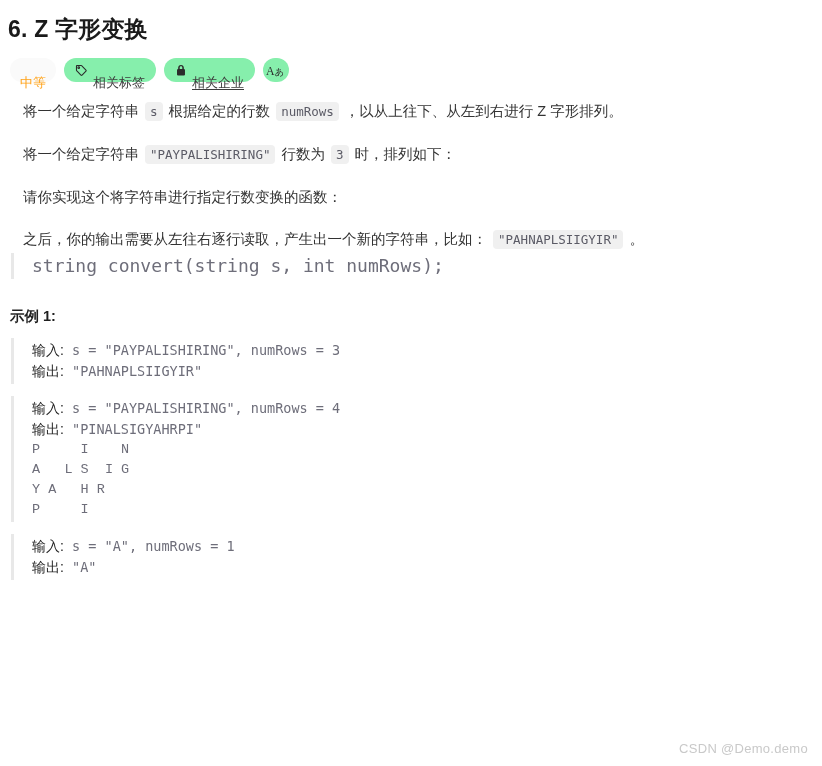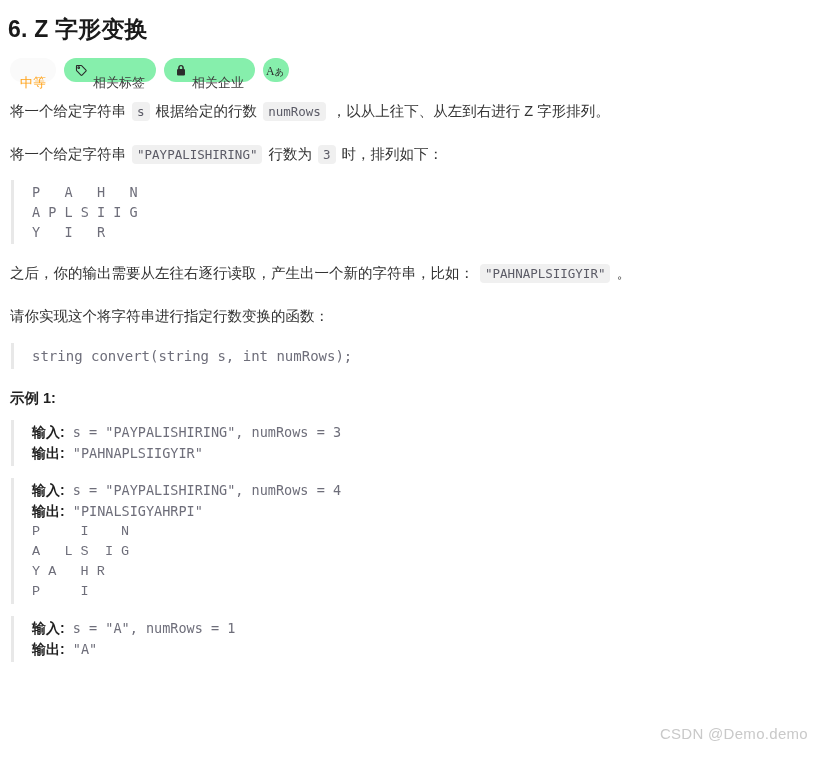--- a/index.html
+++ b/index.html
@@ -57,29 +57,29 @@
     color: #ffa116;
     background: #fafafa;
     padding: 0 10px;
   }
   .badge.icon-only {
     padding: 0;
     width: 26px;
     justify-content: center;
   }
   .badge .lbl { position: relative; top: 12px; }
-  .badge .lbl.underline { text-underline-offset: 2px; }
+  .badge .lbl.underline { text-decoration: underline; text-underline-offset: 2px; }
   .badge svg { display: block; }
 
   
   .para {
     font-size: 14.5px;
     line-height: 26px;
     color: #333333;
-    margin: 16px 0 0 4px;
+    margin: 16px 0 0 17px;
   }
   code.chip {
     font-family: "DejaVu Sans Mono", "Liberation Mono", monospace;
     font-size: 12.5px;
     background: #f0f0f0;
     color: #5b5b66;
     border-radius: 4px;
     padding: 2px 5px;
     margin: 0 2px;
     white-space: nowrap;
@@ -90,64 +90,64 @@
     border-left: 3px solid #e8e8e8;
     padding: 2px 0 2px 18px;
     margin: 12px 0 0 5px;
     font-family: "DejaVu Sans Mono", "Liberation Mono", monospace;
     font-size: 13.5px;
     line-height: 20px;
     color: #6e6e7a;
     white-space: pre;
   }
   .codeblock.sig {
-    font-size: 14px;
+    font-size: 18px;
     line-height: 22px;
-    margin-top: 14px;
+    margin-top: 0;
   }
 
   
   .ex-title {
     font-size: 14.5px;
     font-weight: bold;
     color: #1f1f1f;
-    margin: 20px 0 0 4px;
+    margin: 28px 0 0 4px;
   }
   .ex-body {
     border-left: 3px solid #e8e8e8;
     padding: 2px 0 2px 18px;
     margin: 12px 0 0 5px;
   }
   .ex-line {
     font-family: "DejaVu Sans Mono", "Liberation Mono", monospace;
     font-size: 13.5px;
     line-height: 21px;
     color: #6e6e7a;
     white-space: pre;
   }
   .ex-line b {
     font-family: "Liberation Sans", "DejaVu Sans", sans-serif;
-    font-weight: bold;
+    font-weight: normal;
     color: #1f1f1f;
     font-size: 14px;
   }
   .ex-art {
     font-family: Liberation Mono, monospace;
     font-size: 13.5px;
     line-height: 20px;
     color: #6e6e7a;
     white-space: pre;
   }
 
   
   .watermark {
     position: absolute;
     right: 14px;
-    bottom: 24px;
-    font-size: 15px;
+    bottom: 10px;
+    font-size: 13px;
     color: #c9c9c9;
     letter-spacing: 0.3px;
     user-select: none;
   }
 </style>
 </head>
 <body>
 
 <div class="page">
 
@@ -199,31 +199,28 @@
   </p>
 
   <p class="para">
     <span>将一个给定字符串</span>
     <code class="chip">"PAYPALISHIRING"</code>
     <span>行数为</span>
     <code class="chip">3</code>
     <span>时，排列如下：</span>
   </p>
 
-  <div class="codeblock">P   A   H   N
-A P L S I I G
-Y   I   R</div>
+
+  <p class="para">请你实现这个将字符串进行指定行数变换的函数：</p>
 
   <p class="para">
     <span>之后，你的输出需要从左往右逐行读取，产生出一个新的字符串，比如：</span>
     <code class="chip">"PAHNAPLSIIGYIR"</code>
     <span>。</span>
   </p>
-
-  <p class="para">请你实现这个将字符串进行指定行数变换的函数：</p>
 
   <div class="codeblock sig">string convert(string s, int numRows);</div>
 
   <div class="ex-title">示例 1:</div>
   <div class="ex-body">
     <div class="ex-line"><b>输入:</b><span> s = "PAYPALISHIRING", numRows = 3</span></div>
     <div class="ex-line"><b>输出:</b><span> "PAHNAPLSIIGYIR"</span></div>
   </div>
 
   <div class="ex-body">

